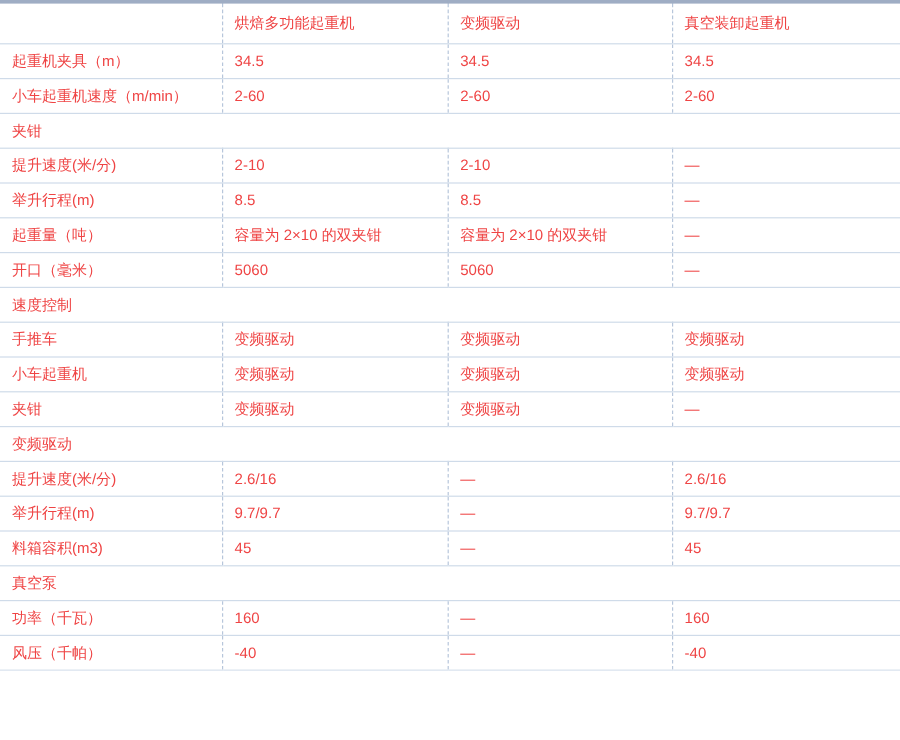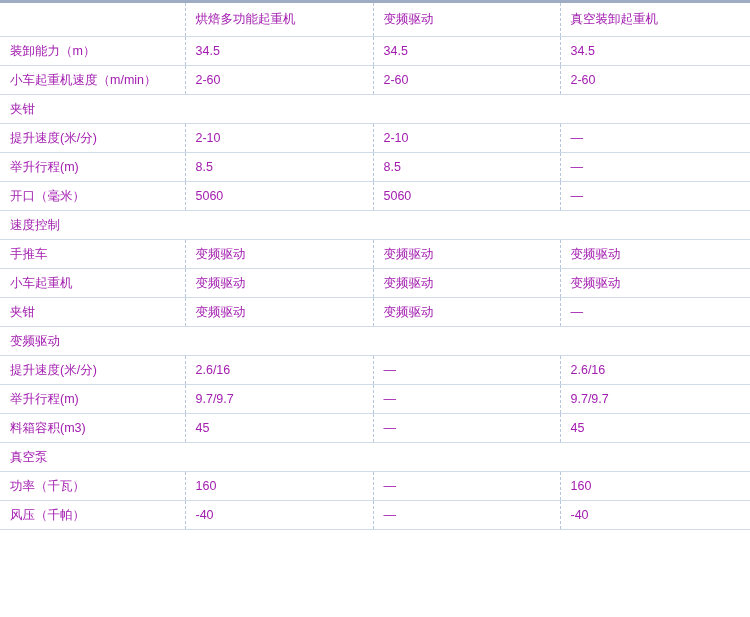--- a/index.html
+++ b/index.html
@@ -9,21 +9,21 @@
   }
   body {
     width: 750px;
     font-family: "Liberation Sans", "DejaVu Sans", sans-serif;
   }
   .spec-table {
     width: 750px;
     border-collapse: collapse;
     table-layout: fixed;
     border-top: 3px solid #9fadc4;
-    color: #a21caf;
+    color: #ef4444;
     font-size: 12.5px;
     background: #ffffff;
   }
   .spec-table th,
   .spec-table td {
     border-bottom: 1px solid #cfdbe9;
     font-weight: normal;
     text-align: left;
     padding: 0 10px;
     vertical-align: middle;
@@ -55,21 +55,21 @@
   <thead>
     <tr>
       <th></th>
       <th class="col-divider">烘焙多功能起重机</th>
       <th class="col-divider">变频驱动</th>
       <th class="col-divider">真空装卸起重机</th>
     </tr>
   </thead>
   <tbody id="table-body">
       <tr>
-        <td>装卸能力（m）</td>
+        <td>起重机夹具（m）</td>
         <td class="col-divider">34.5</td>
         <td class="col-divider">34.5</td>
         <td class="col-divider">34.5</td>
       </tr>
       <tr>
         <td>小车起重机速度（m/min）</td>
         <td class="col-divider">2-60</td>
         <td class="col-divider">2-60</td>
         <td class="col-divider">2-60</td>
       </tr>
@@ -79,20 +79,26 @@
       <tr>
         <td>提升速度(米/分)</td>
         <td class="col-divider">2-10</td>
         <td class="col-divider">2-10</td>
         <td class="col-divider">—</td>
       </tr>
       <tr>
         <td>举升行程(m)</td>
         <td class="col-divider">8.5</td>
         <td class="col-divider">8.5</td>
+        <td class="col-divider">—</td>
+      </tr>
+      <tr>
+        <td>起重量（吨）</td>
+        <td class="col-divider">容量为 2×10 的双夹钳</td>
+        <td class="col-divider">容量为 2×10 的双夹钳</td>
         <td class="col-divider">—</td>
       </tr>
       <tr>
         <td>开口（毫米）</td>
         <td class="col-divider">5060</td>
         <td class="col-divider">5060</td>
         <td class="col-divider">—</td>
       </tr>
       <tr>
         <td colspan="4" class="section-cell">速度控制</td>

